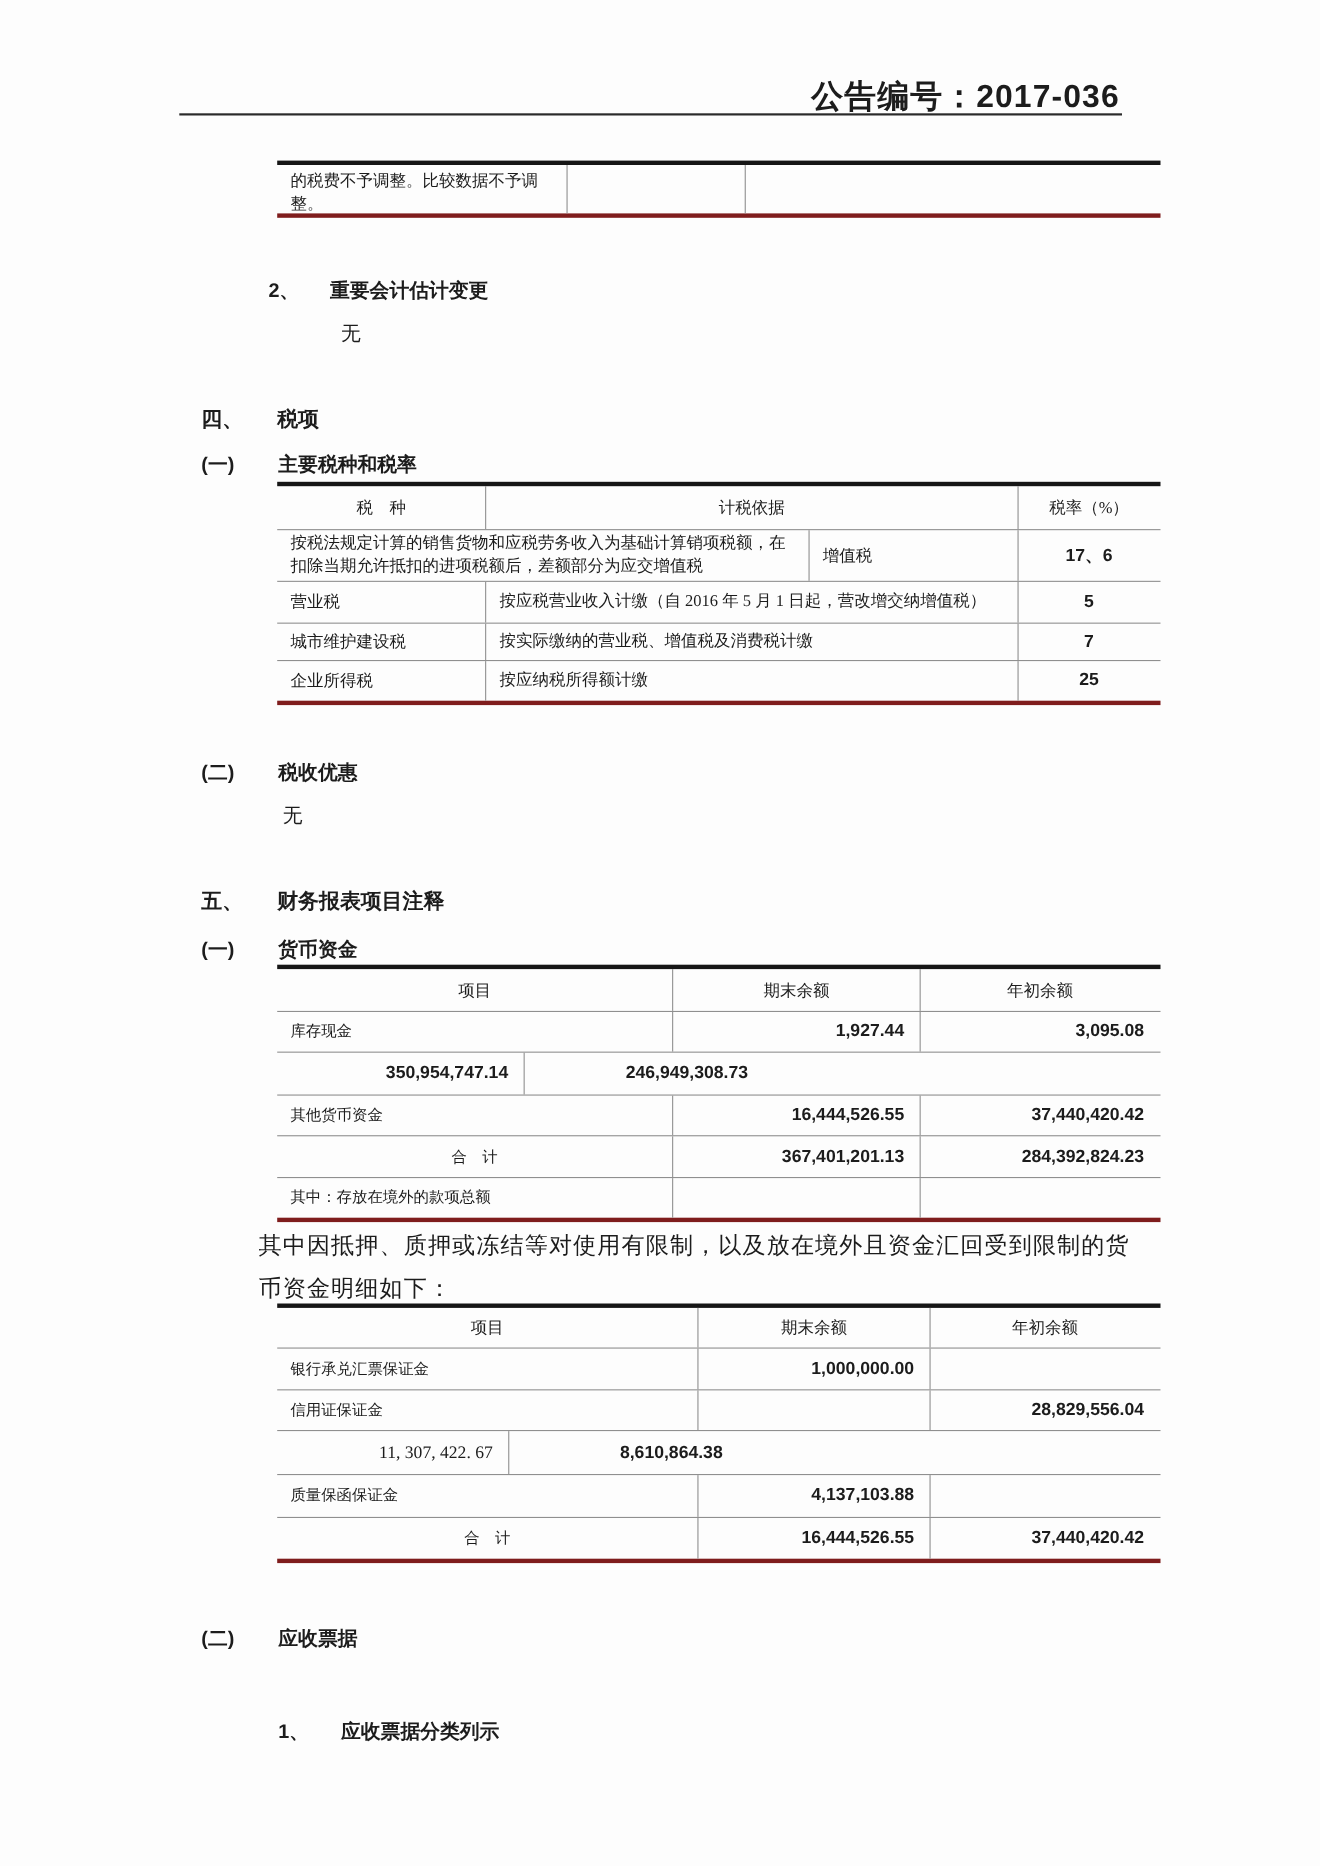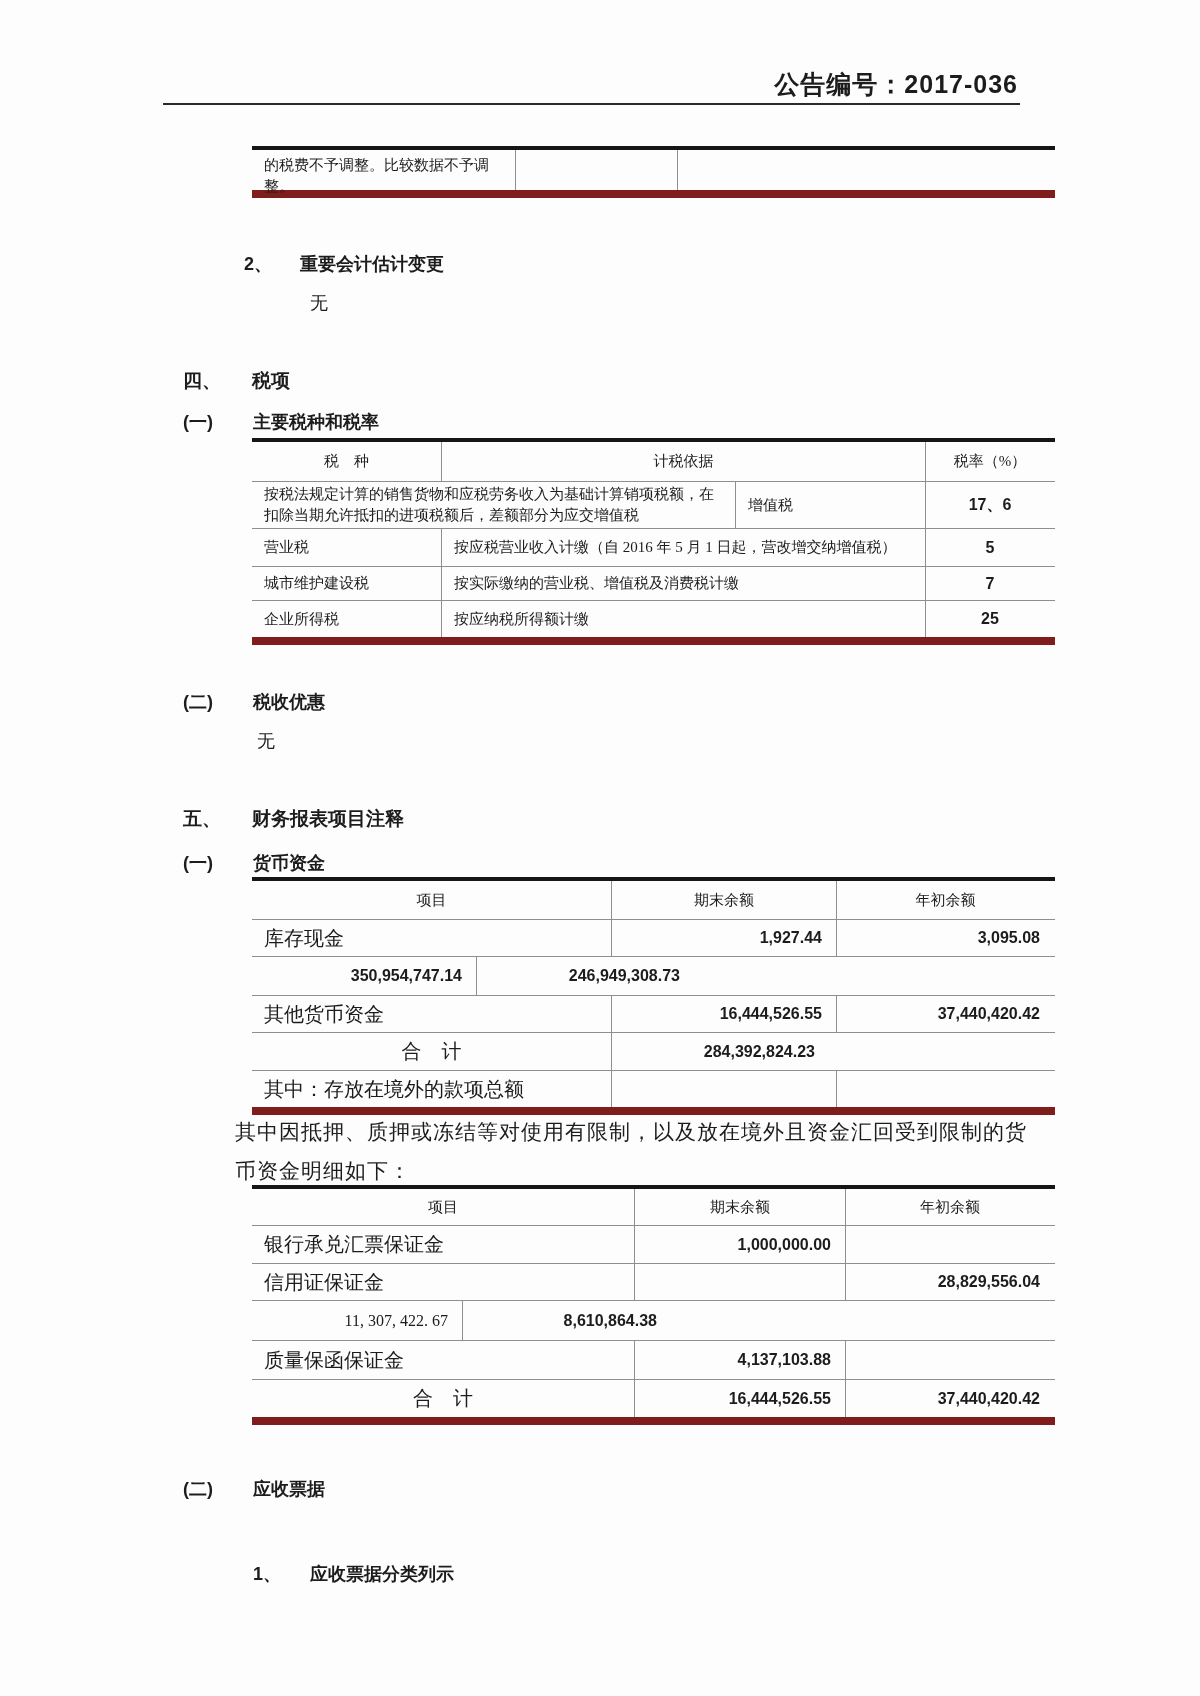--- a/index.html
+++ b/index.html
@@ -13,28 +13,28 @@
     overflow:hidden;
   }
   #page *{box-sizing:border-box;}
 
   .abs{position:absolute;}
 
   
   .doc-no{
     top:68px;right:182px;
     font-family:"Liberation Sans","DejaVu Sans",sans-serif;
-    font-weight:bold;font-size:25px;letter-spacing:1px;
+    font-weight:bold;font-size:29px;letter-spacing:1px;
   }
   .head-rule{top:103px;left:163px;width:857px;height:2px;background:#2a2a2a;}
 
   
   .tbl{
     border-top:4px solid #161616;
-    border-bottom:8px solid #7f1d1d;
+    border-bottom:4px solid #7f1d1d;
     left:252px;width:803px;
     font-size:15px;
   }
   .row{display:flex;}
   .row.rb{border-bottom:1px solid #8f8f8f;}
   .c{height:100%;display:flex;align-items:center;padding:2px 12px;}
   .c.vline{border-right:1px solid #8f8f8f;}
   .c.center{justify-content:center;text-align:center;padding:2px 4px;}
   .c.right{justify-content:flex-end;text-align:right;padding-right:14px;}
   .num{
@@ -88,21 +88,21 @@
   .restr .c1{width:383px;}
   .restr .c2{width:211px;}
   .restr .c3{width:208px;}
   .restr .hrow{height:37px;}
   .restr .r1{height:38px;}
   .restr .r2{height:37px;}
   .restr .r3{height:40px;}
   .restr .r4{height:39px;}
   .restr .r5{height:37px;}
 
-  .item-label{font-size:20px;}
+  .item-label{font-size:14px;}
   .hcell{font-size:15px;}
 
   .note{
     left:235px;width:815px;
     font-size:21px;line-height:39px;letter-spacing:1px;
   }
 </style>
 </head>
 <body>
 
@@ -188,20 +188,21 @@
       <div class="c c2 vline right num">350,954,747.14</div>
       <div class="c c3 right num">246,949,308.73</div>
     </div>
     <div class="row rb r3">
       <div class="c c1 vline item-label">其他货币资金</div>
       <div class="c c2 vline right num">16,444,526.55</div>
       <div class="c c3 right num">37,440,420.42</div>
     </div>
     <div class="row rb r4">
       <div class="c c1 vline center item-label">合　计</div>
+      <div class="c c2 vline right num">367,401,201.13</div>
       <div class="c c3 right num">284,392,824.23</div>
     </div>
     <div class="row r5">
       <div class="c c1 vline item-label">其中：存放在境外的款项总额</div>
       <div class="c c2 vline right num"></div>
       <div class="c c3 right num"></div>
     </div>
   </div>
 
   <div class="abs note" style="top:1113px;">

